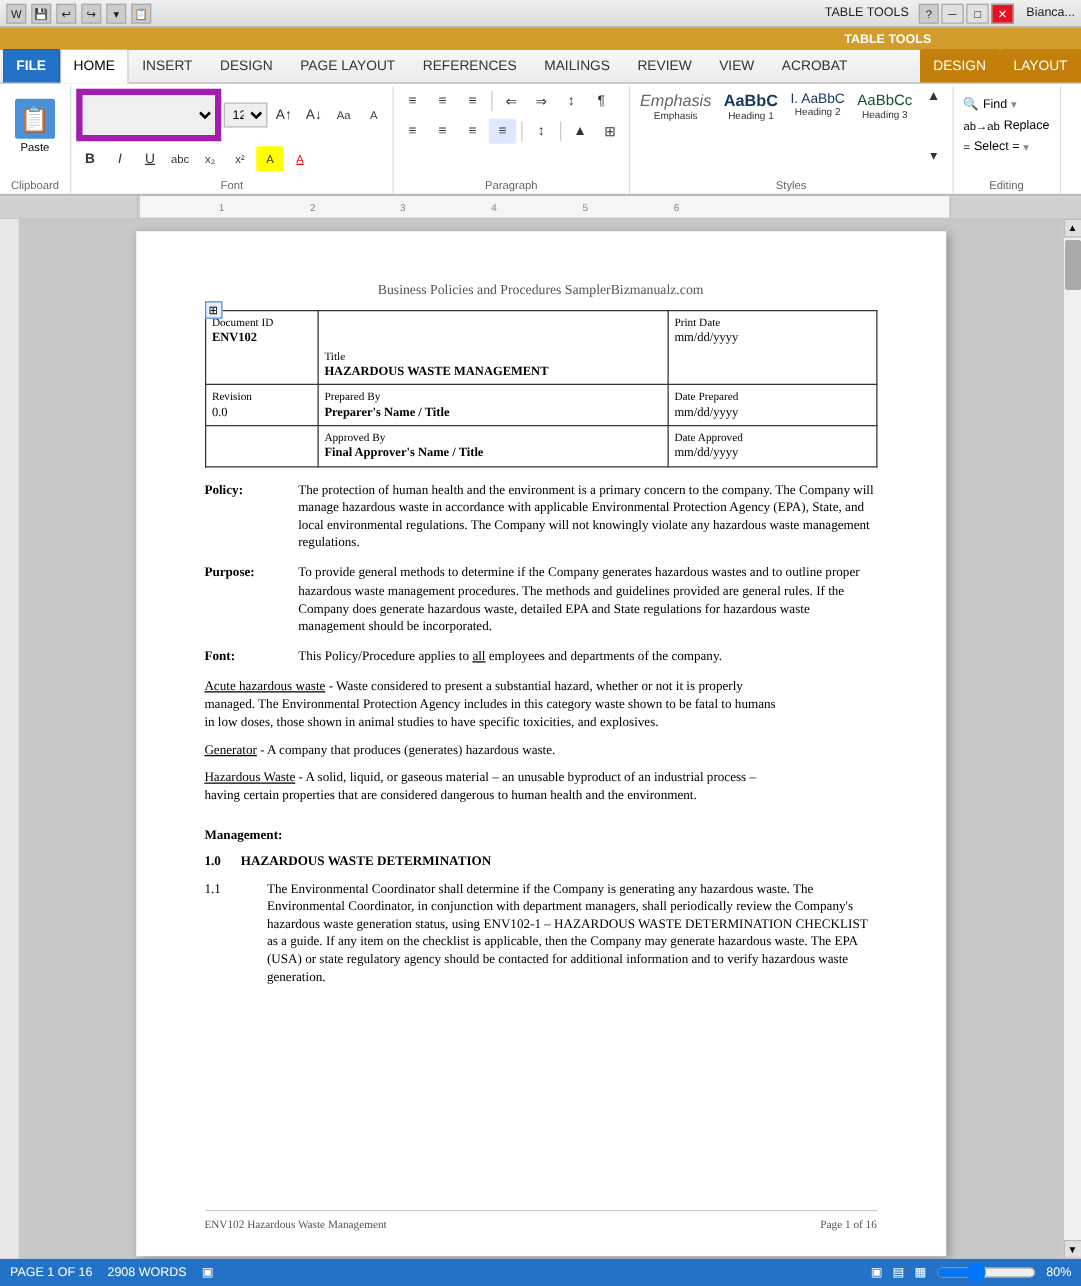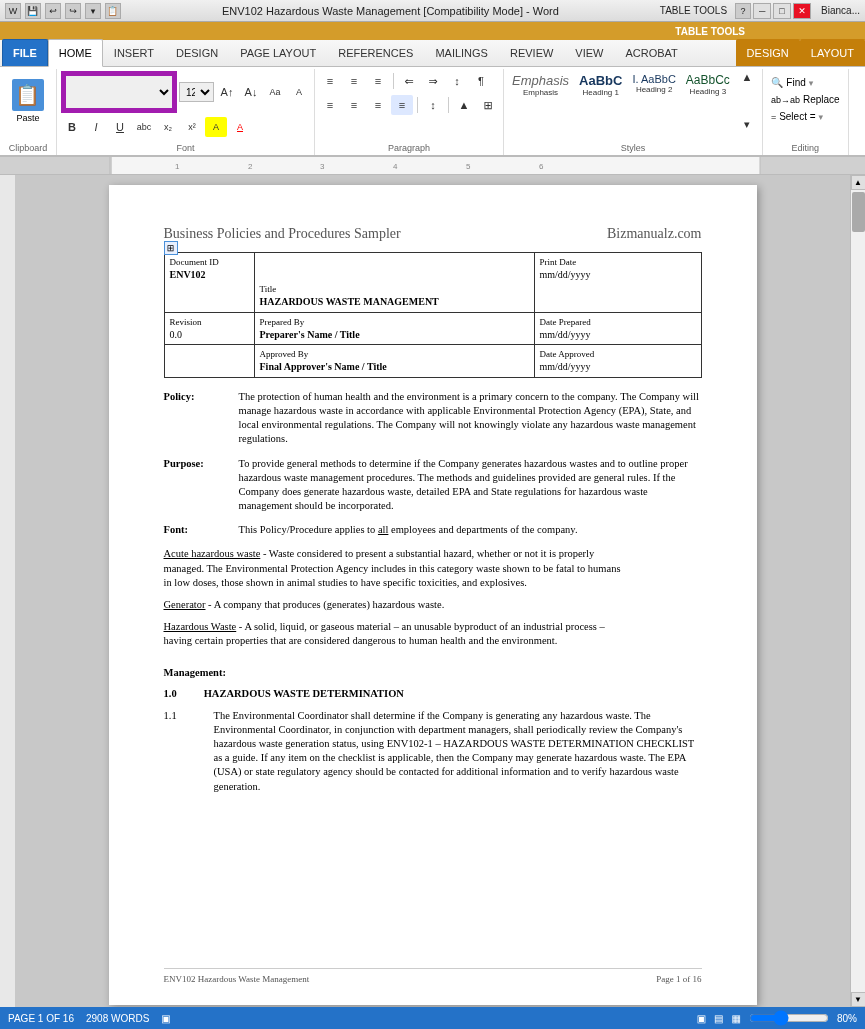--- a/index.html
+++ b/index.html
@@ -180,22 +180,22 @@
       padding: 40px 55px 40px 55px;
       box-shadow: 2px 2px 8px rgba(0,0,0,0.3);
       position: relative;
       font-size: 10.5px;
       line-height: 1.35;
     }
 
     
     .doc-header {
       display: flex;
-      justify-content: space-between;
-      font-size: 14px;
+      justify-content: center;
+      font-size: 11px;
       color: #555;
       margin-bottom: 8px;
     }
 
     
     .policy-table {
       width: 100%;
       border-collapse: collapse;
       margin-bottom: 12px;
       font-size: 10px;
@@ -256,21 +256,20 @@
 
 <div id="titlebar">
   <div id="titlebar-left">
     <div class="titlebar-icon">W</div>
     <div class="titlebar-icon">💾</div>
     <div class="titlebar-icon">↩</div>
     <div class="titlebar-icon">↪</div>
     <div class="titlebar-icon">▾</div>
     <div class="titlebar-icon">📋</div>
   </div>
-  <div id="titlebar-center">ENV102 Hazardous Waste Management [Compatibility Mode] - Word</div>
   <div id="titlebar-right">
     <span style="font-size:10px; margin-right:6px;">TABLE TOOLS</span>
     <div class="titlebar-icon">?</div>
     <div class="win-btn">─</div>
     <div class="win-btn">□</div>
     <div class="win-btn" style="background:#e81123; color:white;">✕</div>
     <span style="margin-left:8px; font-size:10px;">Bianca...</span>
   </div>
 </div>
 
@@ -509,21 +508,21 @@
         <p style="margin-bottom:8px;">
           <span class="underline-text">Hazardous Waste</span> - A solid, liquid, or gaseous material – an unusable byproduct of an industrial process – having certain properties that are considered dangerous to human health and the environment.
         </p>
       </div>
     </div>
 
     <div style="margin-bottom:6px;">
       <strong>Management:</strong>
     </div>
 
-    <div style="margin-bottom:8px; display:flex; gap:27px;">
+    <div style="margin-bottom:8px; display:flex; gap:16px;">
       <span style="font-weight:bold;">1.0</span>
       <span style="font-weight:bold;">HAZARDOUS WASTE DETERMINATION</span>
     </div>
 
     <div style="display:flex; gap:20px;">
       <span style="flex-shrink:0; width:30px;">1.1</span>
       <span>The Environmental Coordinator shall determine if the Company is generating any hazardous waste.  The Environmental Coordinator, in conjunction with department managers, shall periodically review the Company's hazardous waste generation status, using ENV102-1 – HAZARDOUS WASTE DETERMINATION CHECKLIST as a guide.  If any item on the checklist is applicable, then the Company may generate hazardous waste.  The EPA (USA) or state regulatory agency should be contacted for additional information and to verify hazardous waste generation.</span>
     </div>
 
     <div style="position:absolute; bottom:20px; left:55px; right:55px; display:flex; justify-content:space-between; font-size:9px; color:#555; border-top:1px solid #ccc; padding-top:4px;">

